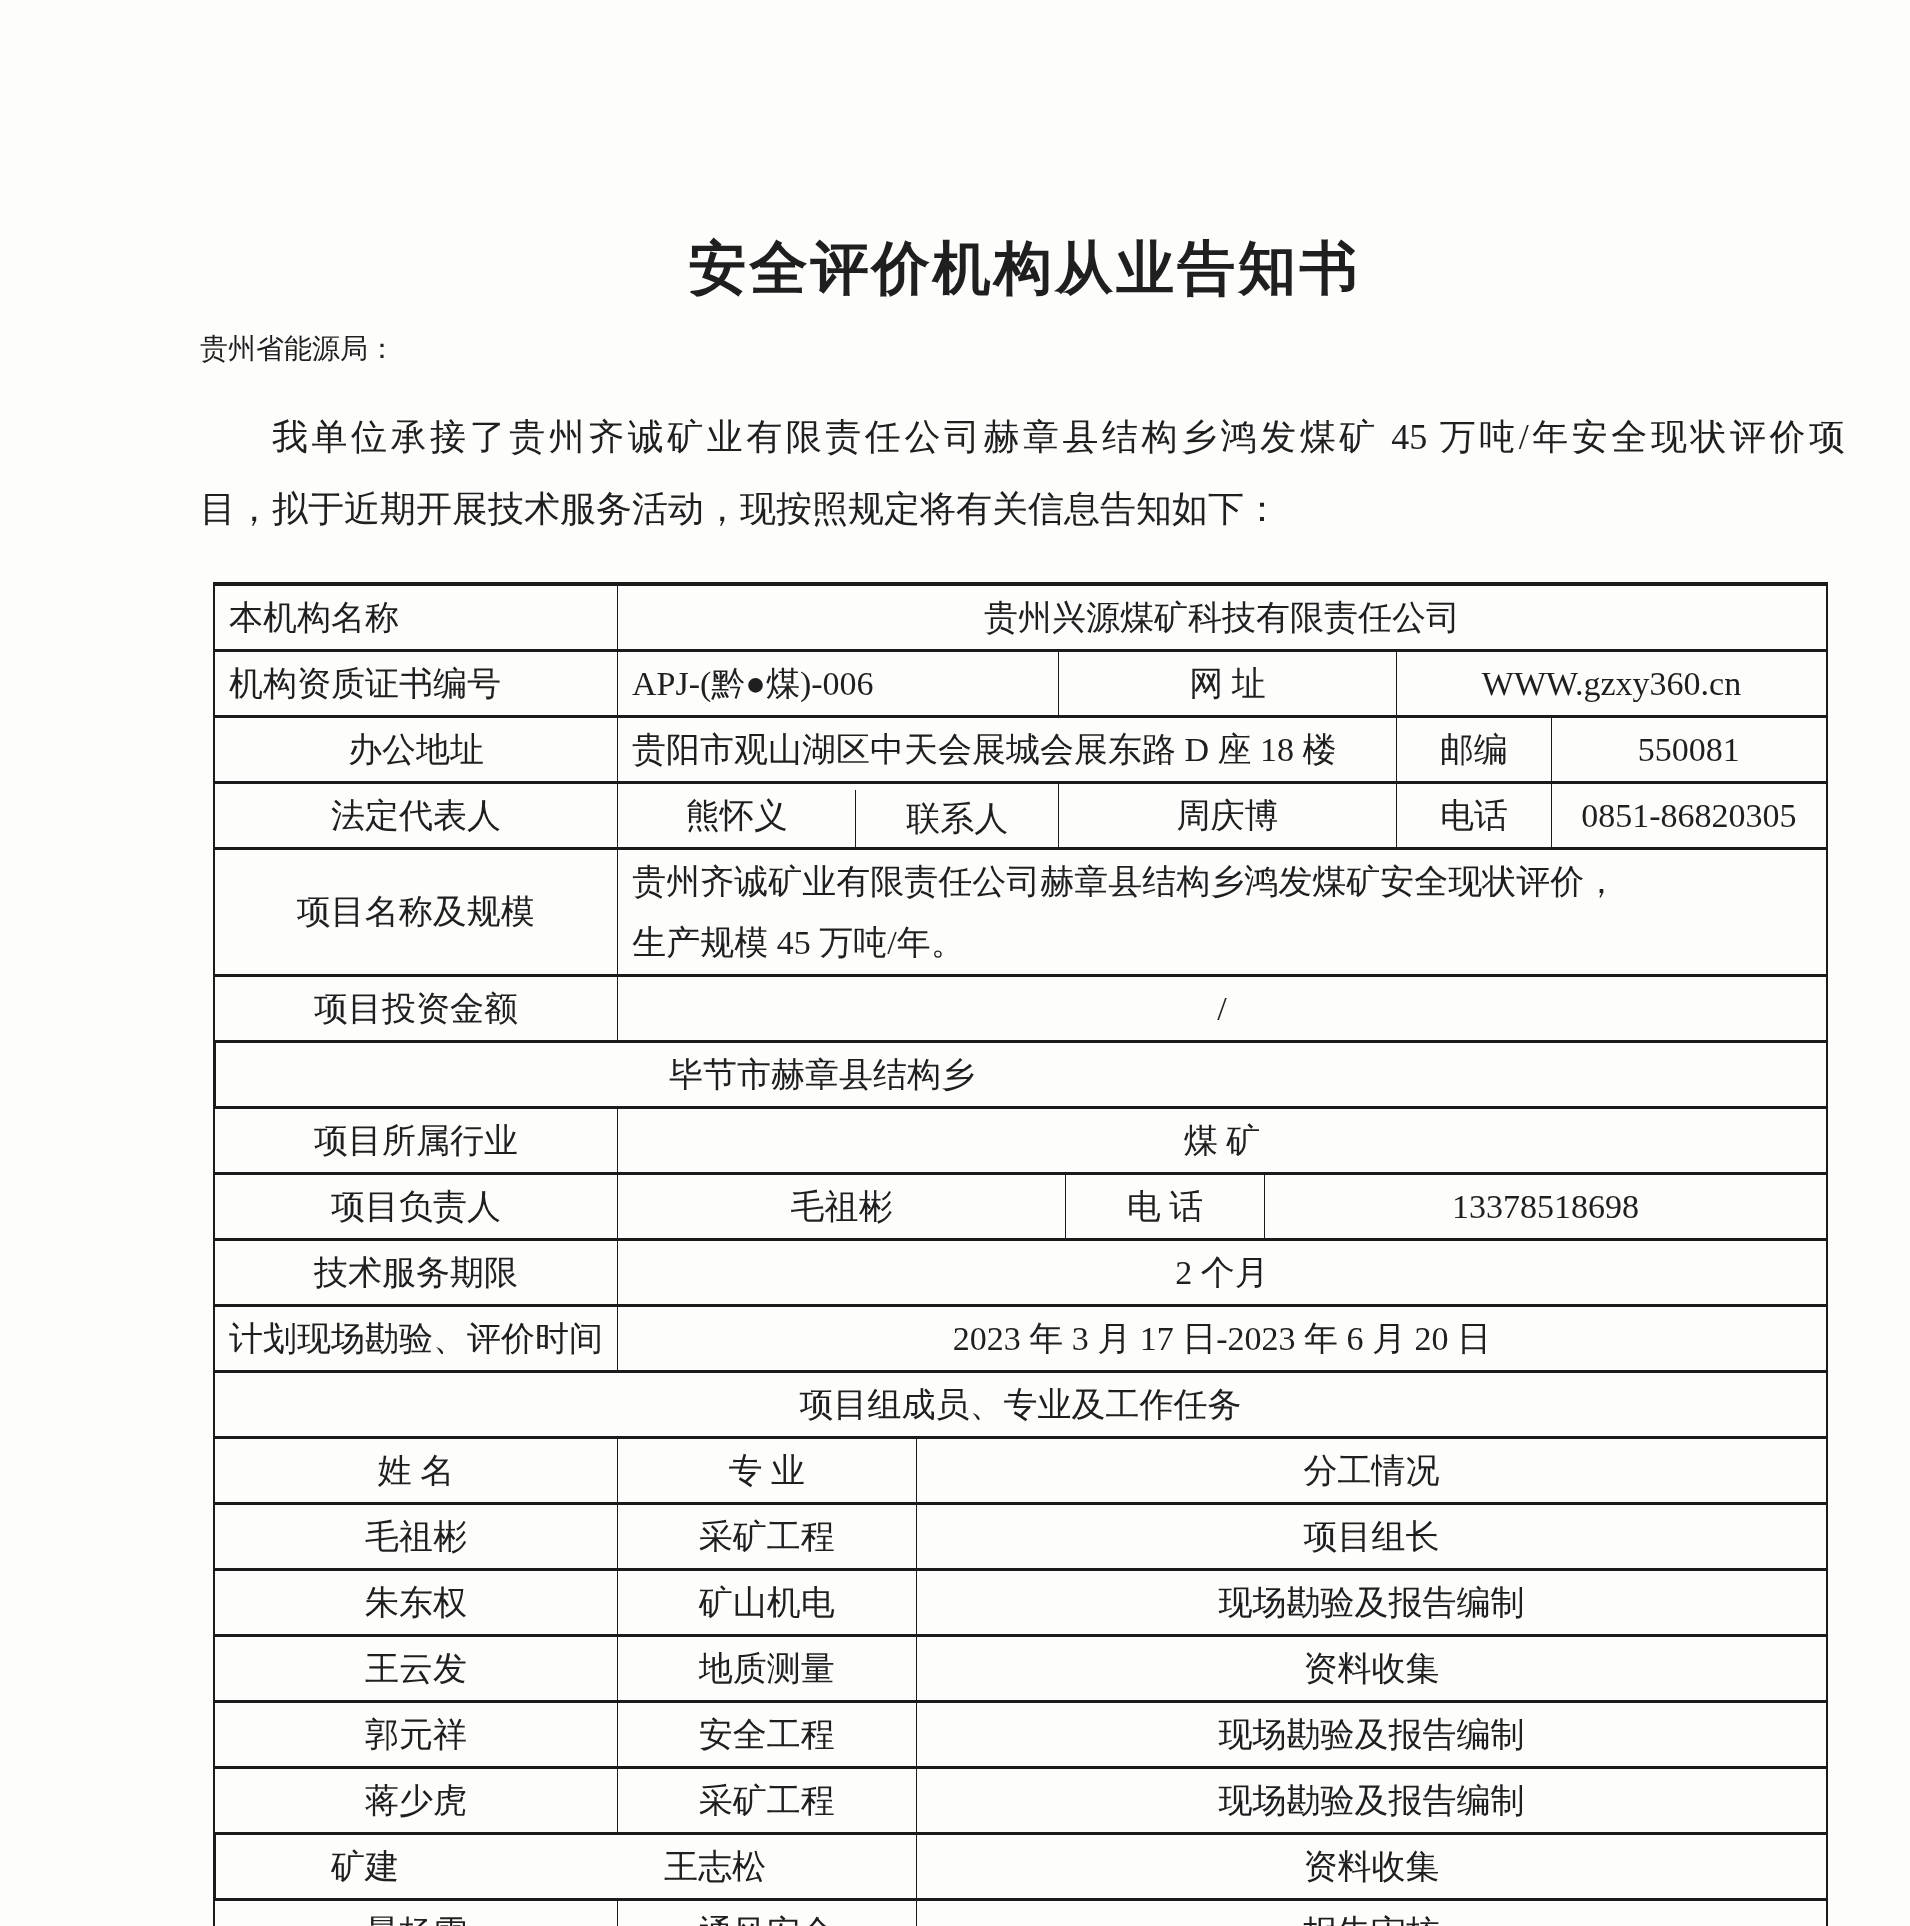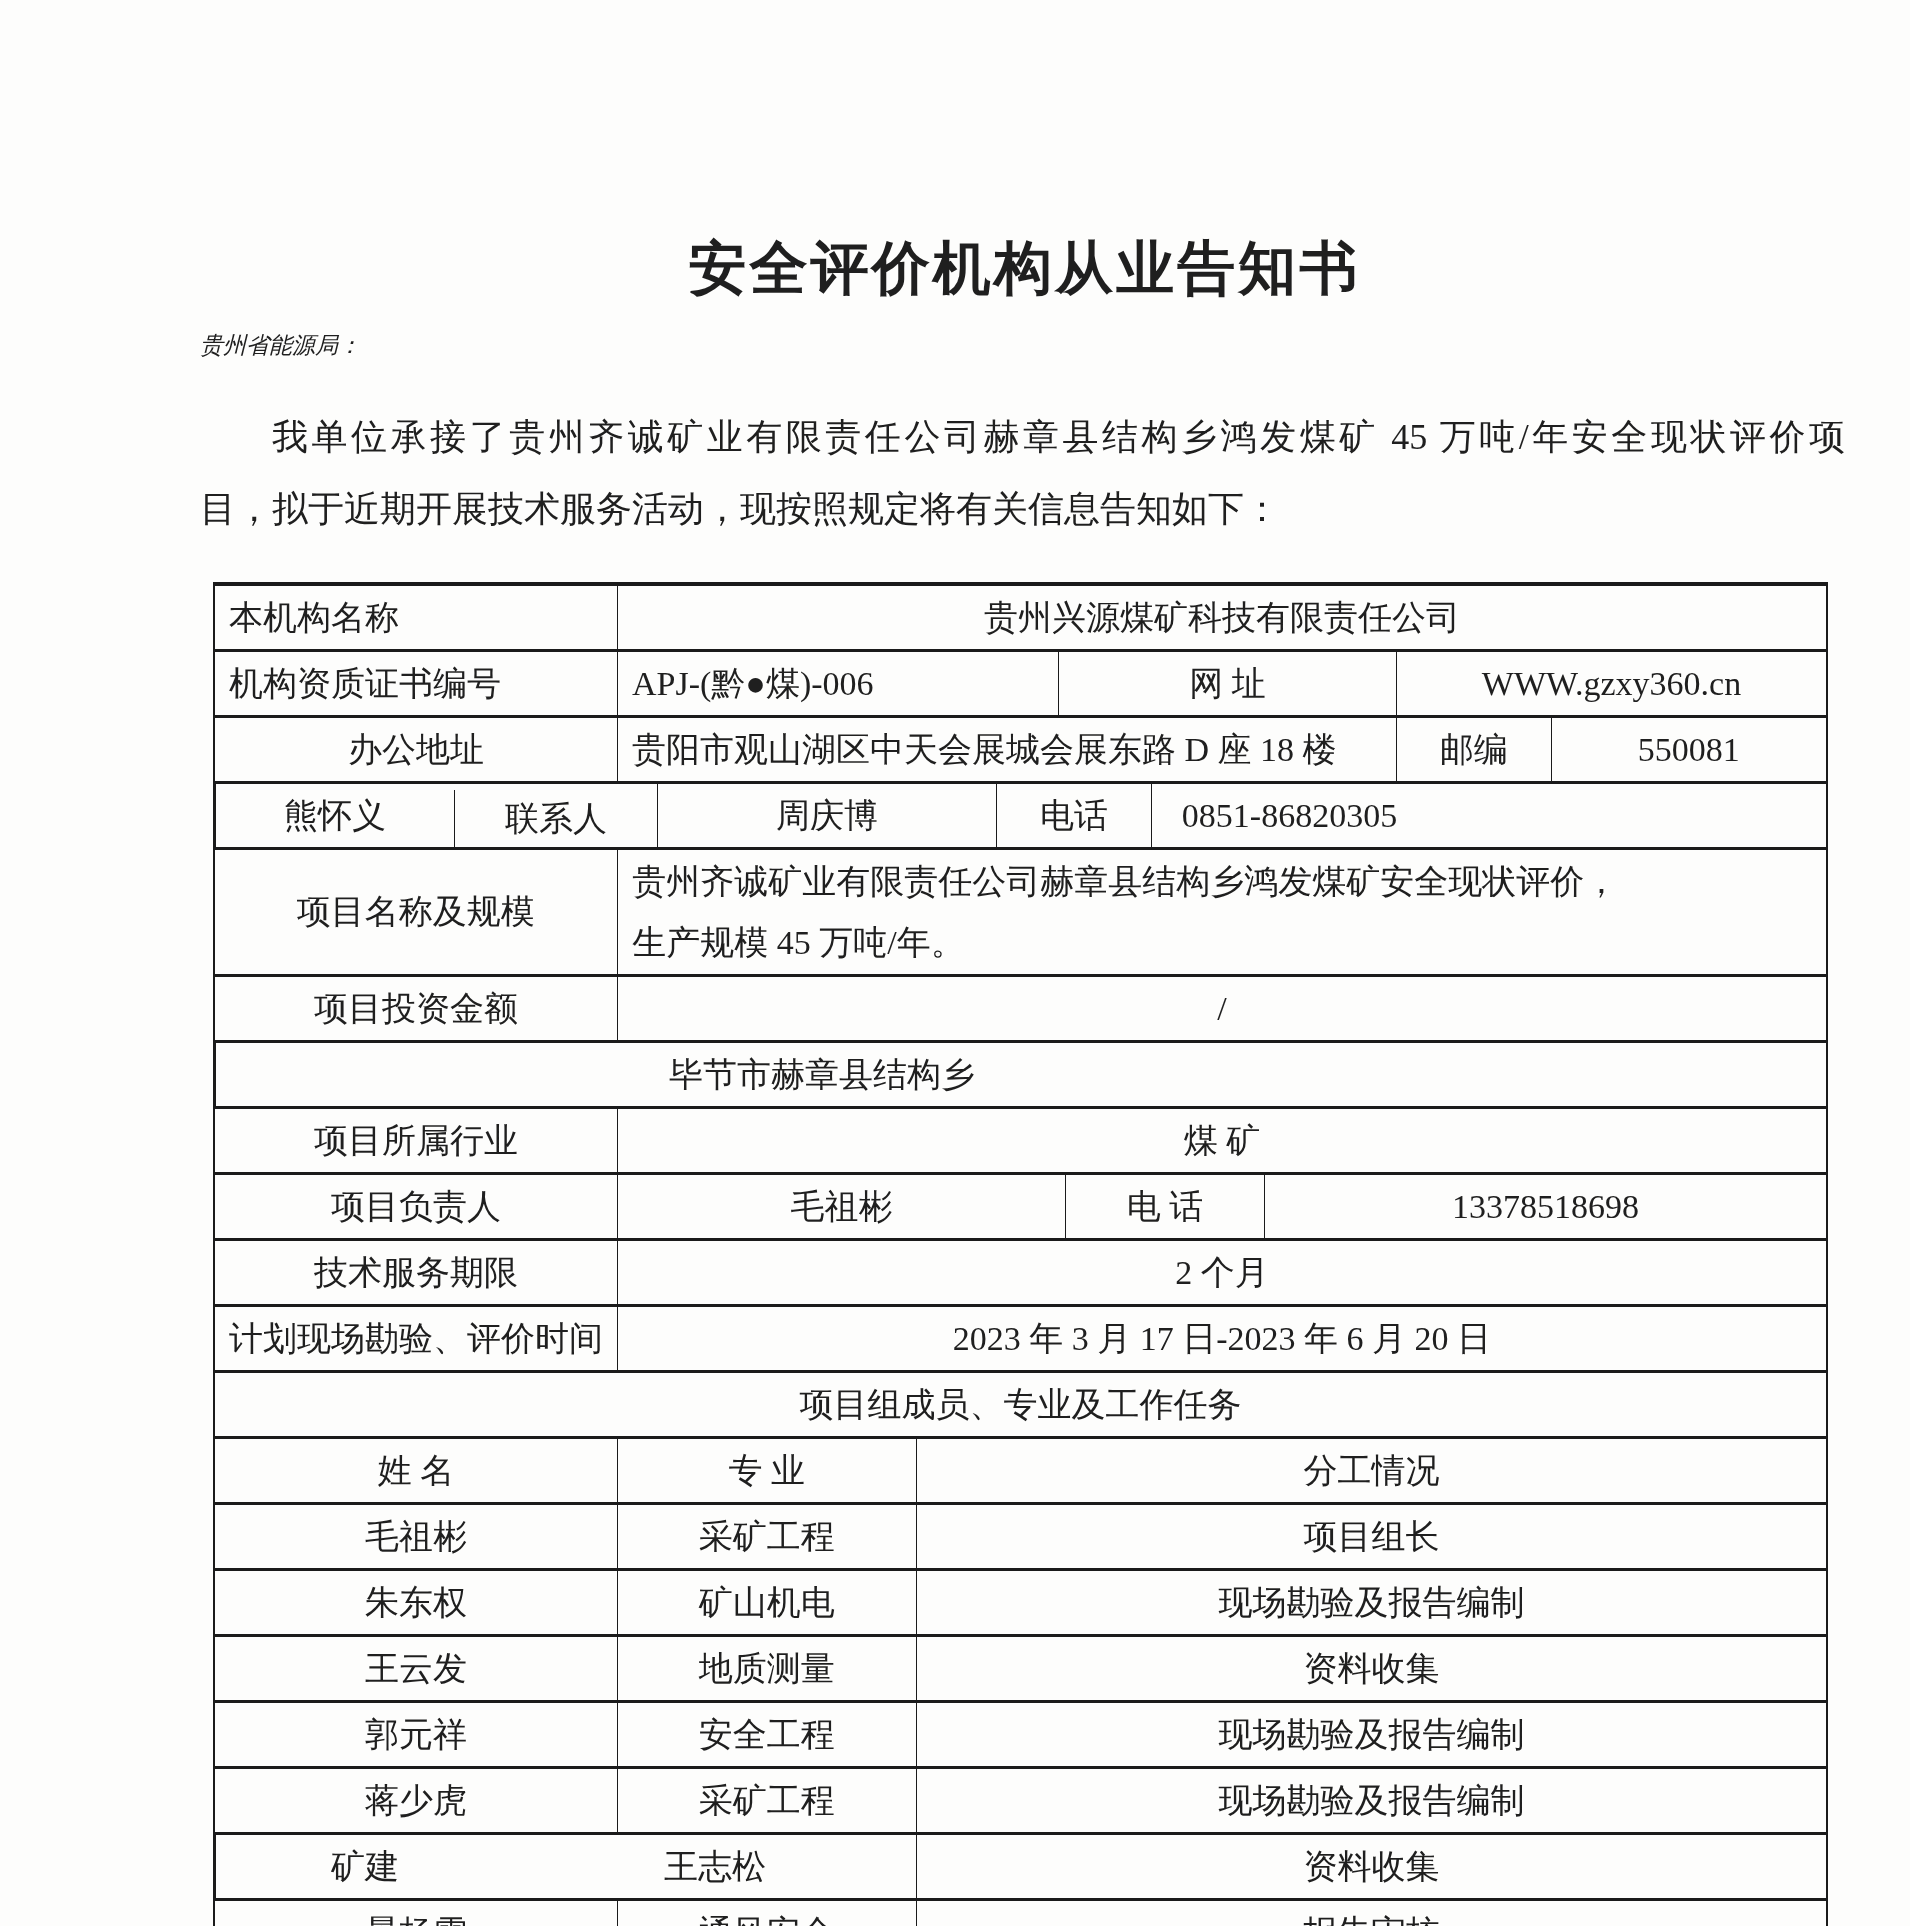--- a/index.html
+++ b/index.html
@@ -10,21 +10,21 @@
     font-family:"Liberation Serif","DejaVu Serif",serif;
     color:#1f1f1f;
     overflow:hidden;
   }
   .title{
     position:absolute;left:204px;top:230px;width:1641px;
     text-align:center;font-size:58px;font-weight:bold;letter-spacing:3.1px;
     white-space:nowrap;
   }
   .salutation{
-    position:absolute;left:200px;top:330px;font-size:23px;white-space:nowrap;font-style:italic;
+    position:absolute;left:200px;top:330px;font-size:28px;white-space:nowrap;
   }
   .intro{
     position:absolute;left:200px;top:401px;width:1645px;
     font-size:36px;line-height:72px;
   }
   .intro-l1{
     padding-left:72px;
     text-align:justify;text-align-last:justify;
     white-space:nowrap;
   }
@@ -90,20 +90,21 @@
     </div>
 
     <div class="t-row">
       <div class="cell cfirst w-label">办公地址</div>
       <div class="cell left w-r3a">贵阳市观山湖区中天会展城会展东路 D 座 18 楼</div>
       <div class="cell w-r3b">邮编</div>
       <div class="cell w-r3c">550081</div>
     </div>
 
     <div class="t-row">
+      <div class="cell cfirst w-label">法定代表人</div>
       <div class="cell w-r4a">熊怀义</div>
       <div class="cell w-r4b">联系人</div>
       <div class="cell w-r4c">周庆博</div>
       <div class="cell w-r3b">电话</div>
       <div class="cell w-r3c">0851-86820305</div>
     </div>
 
     <div class="t-row tall">
       <div class="cell cfirst w-label">项目名称及规模</div>
       <div class="cell block w-r1v">

